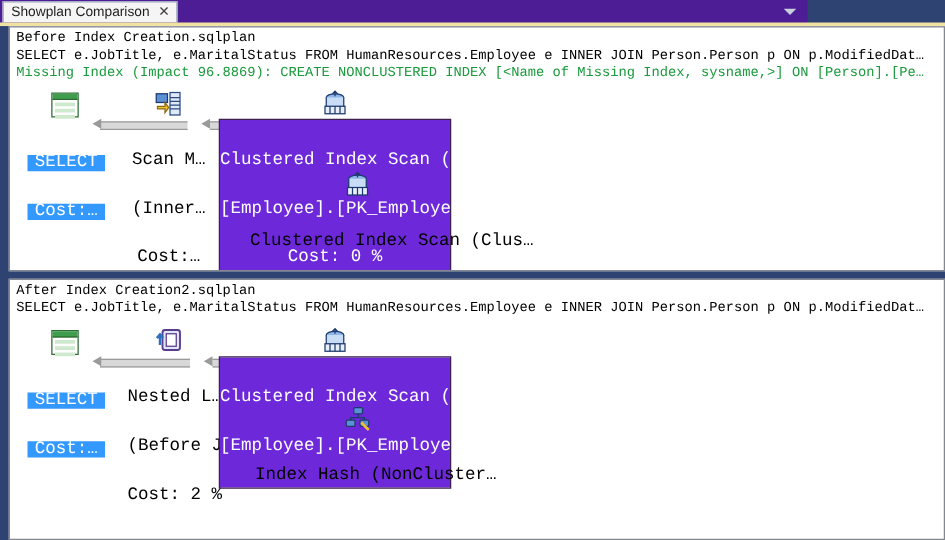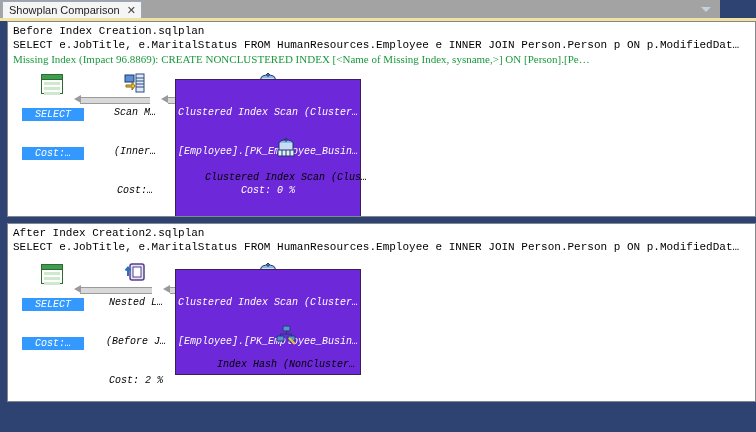--- a/index.html
+++ b/index.html
@@ -6,22 +6,22 @@
   body{
     width:756px;height:432px;overflow:hidden;
     background:#2e4372;
     font-family:"Liberation Sans",sans-serif;
     font-size:11px;
   }
   .app{position:relative;width:756px;height:432px;background:#2e4372;}
 
   
   .tabstrip{
-    position:absolute;left:0;top:0;width:720px;height:19px;
-    background:#a3a3a3;
+    position:absolute;left:0;top:0;width:646px;height:19px;
+    background:#4c1d95;
   }
   .tab{
     position:absolute;left:2px;top:1px;height:17px;
     background:#f5f5f5;
     border:1px solid #9aa7bd;border-bottom:none;
     display:flex;align-items:center;
     padding:0 5px 0 6px;
     box-sizing:border-box;
   }
   .tab-label{
@@ -51,50 +51,50 @@
     background:#2e4372;
     padding-left:36px;
   }
   .pane{
     position:absolute;left:7px;background:#ffffff;
     border:1px solid #828790;
     box-sizing:border-box;
     overflow:hidden;
   }
   .pane-top{top:0px;width:749px;height:196px;}
-  .pane-bottom{top:202px;width:749px;height:179px;}
+  .pane-bottom{top:202px;width:749px;height:209px;}
 
   .mono{
     font-family:"Liberation Mono","DejaVu Sans Mono",monospace;
     font-size:11px;
     white-space:pre;
     color:#000000;
   }
   .plan-title{
     position:absolute;left:5px;top:3px;letter-spacing:0px;
   }
   .plan-query{
     position:absolute;left:5px;top:17px;letter-spacing:0px;text-align:center;
   }
   .plan-missing{
-    position:absolute;left:5px;top:31px;color:#1a9a3c;letter-spacing:0px;font-family:Liberation Serif, serif;
+    position:absolute;left:5px;top:31px;color:#1a9a3c;letter-spacing:0px;
   }
 
   
   .canvas{position:absolute;left:0;top:0;width:749px;height:100%;}
 
   .op{position:absolute;}
   .op-icon{
     position:absolute;width:24px;height:22px;left:50%;margin-left:-12px;top:0;
   }
   .op-text{
-    position:absolute;top:8px;left:0;width:100%;
+    position:absolute;top:24px;left:0;width:100%;
     text-align:center;line-height:13px;
     font-family:"Liberation Mono","DejaVu Sans Mono",monospace;
-    font-size:10px;white-space:pre;color:#000;font-style:italic;
+    font-size:14px;white-space:pre;color:#000;
   }
   .op-text .l{display:block;}
 
   
   .sel-blue{
     background:#3399ff;color:#ffffff;
   }
   
   .sel-purple{
     background:#6d28d9;color:#ffffff;

